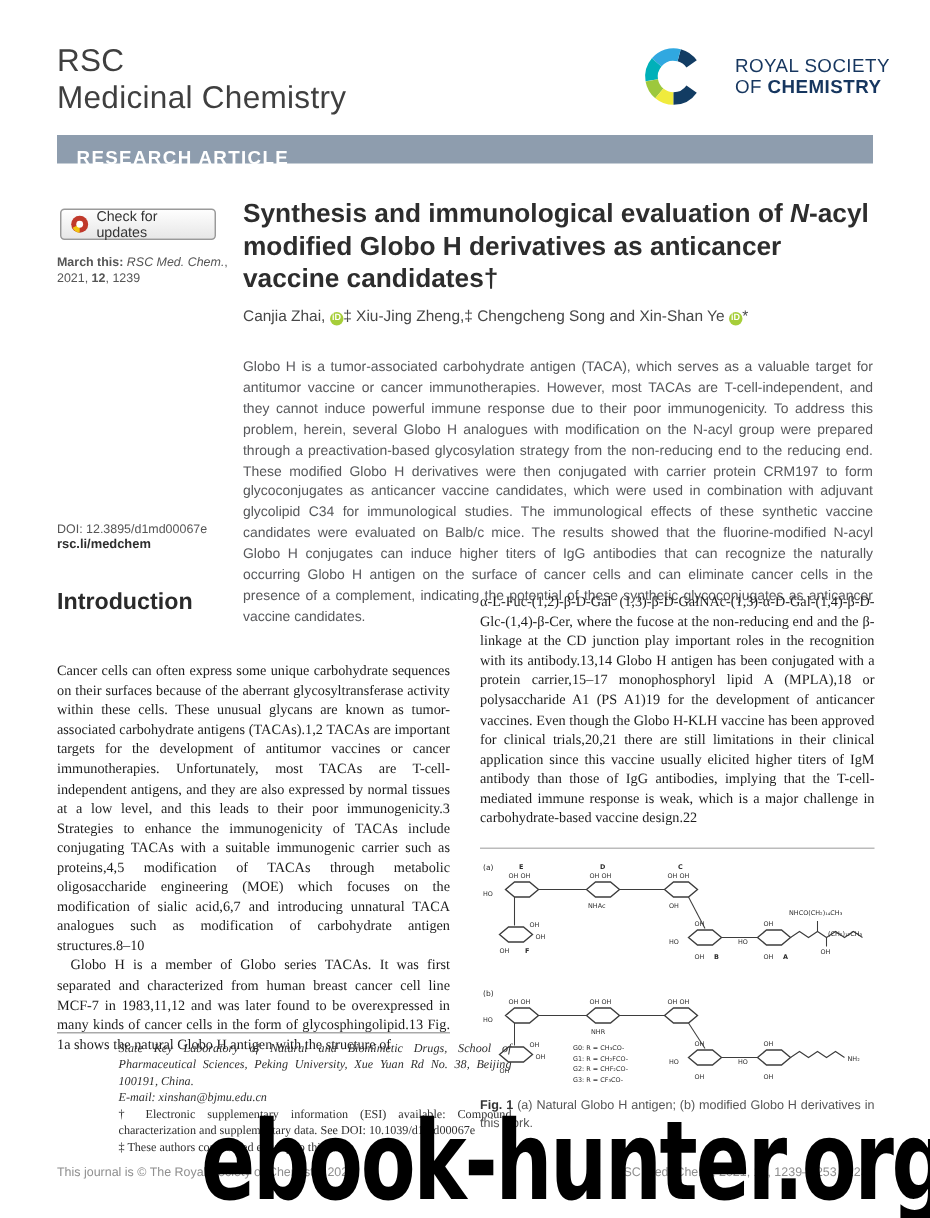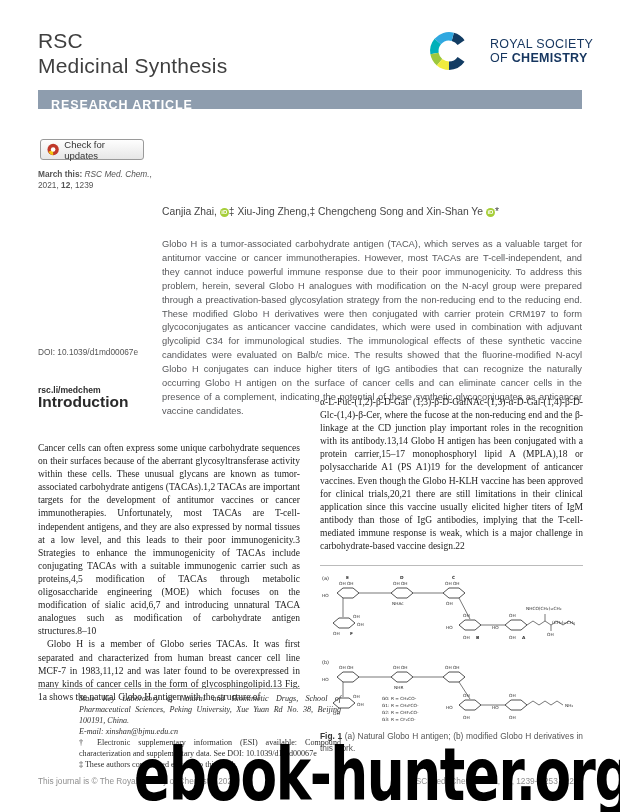--- a/index.html
+++ b/index.html
@@ -53,21 +53,21 @@
              letter-spacing:-2px;color:#000;white-space:nowrap;transform:scaleX(.73);
              transform-origin:0 0;z-index:10;line-height:1;}
 </style>
 </head>
 <body>
 
 <div class="page">
 
   <div class="abs wordmark" style="left:38px;top:28px;">
     <div>RSC</div>
-    <div>Medicinal Synthesis</div>
+    <div>Medicinal Chemistry</div>
   </div>
 
   <div class="abs" style="left:428px;top:30px;display:flex;align-items:center;gap:20px;">
     <svg width="42" height="42" viewBox="0 0 40 40">
       <g fill="none" stroke-width="8">
         <path d="M31.5 12 A14 14 0 0 0 23.6 6.5" stroke="#123C63"></path>
         <path d="M23.6 6.5 A14 14 0 0 0 9.3 11" stroke="#30A8E0"></path>
         <path d="M9.3 11 A14 14 0 0 0 6.2 22.4" stroke="#00B0B9"></path>
         <path d="M6.2 22.4 A14 14 0 0 0 11 30.7" stroke="#9DC83C"></path>
         <path d="M11 30.7 A14 14 0 0 0 20 34" stroke="#F0EB3D"></path>
@@ -91,24 +91,27 @@
       <circle cx="6.5" cy="6.5" r="2.4" fill="#fff"></circle>
     </svg>
     <span>Check for updates</span>
   </div>
 
   <div class="abs meta" style="left:38px;top:169px;">
     <b>March this: </b><i>RSC Med. Chem.</i><span>, 2021, </span><b>12</b><span>, 1239</span>
   </div>
 
 
-  <div class="abs meta" style="left:38px;top:347px;">DOI: 10.1039/d1md00067e</div>
-
-  <div class="abs rsclink" style="left:38px;top:385px;">rsc.li/medchem</div>
-
+  <div class="abs meta" style="left:38px;top:347px;">DOI: 12.3895/d1md00067e</div>
+
+  <div class="abs rsclink" style="left:38px;top:357px;">rsc.li/medchem</div>
+
+  <div class="abs title" style="left:162px;top:132px;">
+    <span>Synthesis and immunological evaluation of </span><i>N</i><span>-acyl modified Globo H derivatives as anticancer vaccine candidates†</span>
+  </div>
 
   <div class="abs authors" style="left:162px;top:206px;">
     <span>Canjia Zhai,</span>
     <span class="orcid">iD</span><span>‡ Xiu-Jing Zheng,‡ Chengcheng Song and Xin-Shan Ye</span>
     <span class="orcid">iD</span><span>*</span>
   </div>
 
   <div class="abs abstract" style="left:162px;top:238px;">Globo H is a tumor-associated carbohydrate antigen (TACA), which serves as a valuable target for antitumor vaccine or cancer immunotherapies. However, most TACAs are T-cell-independent, and they cannot induce powerful immune response due to their poor immunogenicity. To address this problem, herein, several Globo H analogues with modification on the N-acyl group were prepared through a preactivation-based glycosylation strategy from the non-reducing end to the reducing end. These modified Globo H derivatives were then conjugated with carrier protein CRM197 to form glycoconjugates as anticancer vaccine candidates, which were used in combination with adjuvant glycolipid C34 for immunological studies. The immunological effects of these synthetic vaccine candidates were evaluated on Balb/c mice. The results showed that the fluorine-modified N-acyl Globo H conjugates can induce higher titers of IgG antibodies that can recognize the naturally occurring Globo H antigen on the surface of cancer cells and can eliminate cancer cells in the presence of a complement, indicating the potential of these synthetic glycoconjugates as anticancer vaccine candidates.</div>
 
   <div class="abs h-intro" style="left:38px;top:393px;">Introduction</div>

